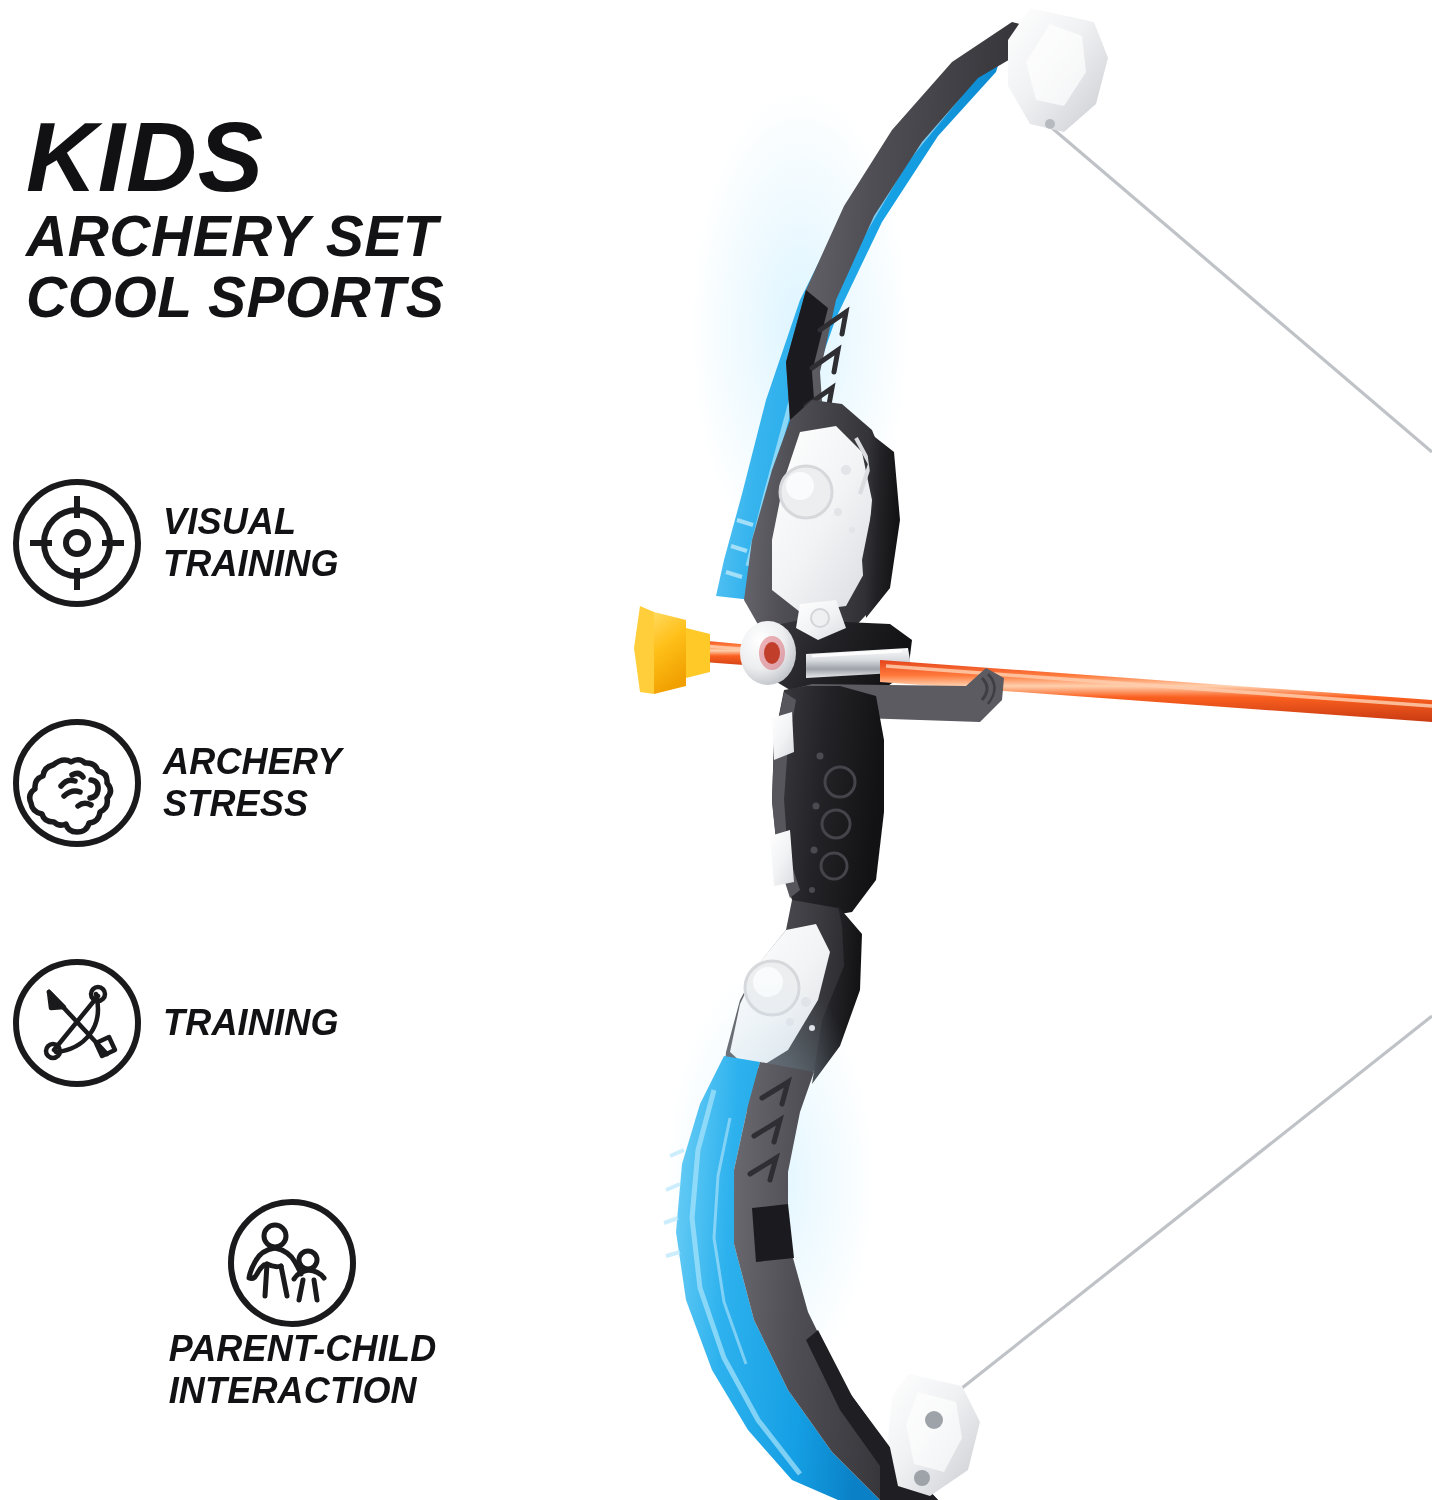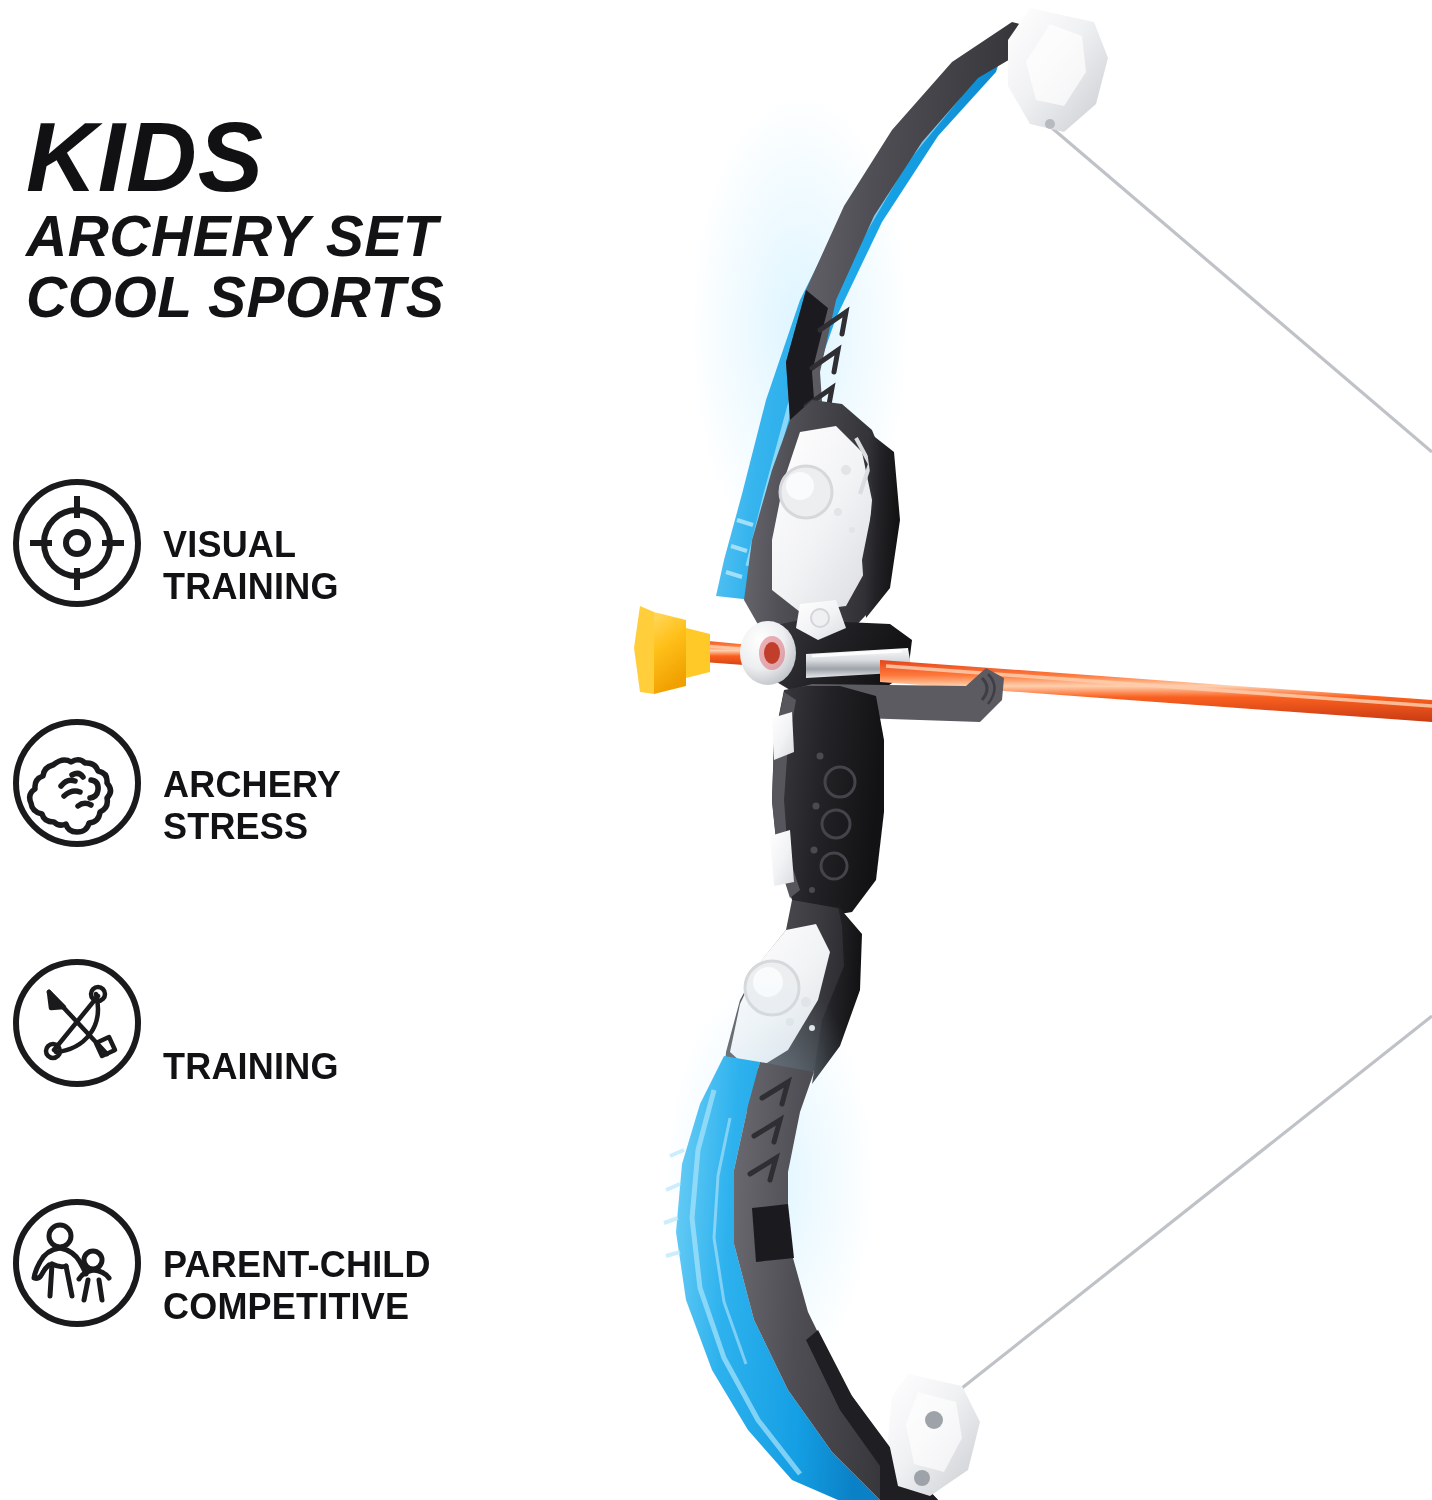--- a/index.html
+++ b/index.html
@@ -56,23 +56,24 @@
     position: absolute;
     left: 12px;
     top: 478px;
     width: 560px;
   }
   .feature-row {
     position: relative;
     height: 130px;
     margin-bottom: 110px;
     display: flex;
-    align-items: flex-end;
-  }
-  .feature-row:last-child { margin-bottom: 0; }
+    align-items: center;
+    font-style: italic;
+  }
+  .feature-row:last-child { margin-bottom: 0; flex-direction: column; }
 
   .feature-icon {
     flex: 0 0 130px;
     width: 130px;
     height: 130px;
     position: relative;
   }
   .feature-icon svg {
     display: block;
     width: 130px;
@@ -550,19 +551,19 @@
             <path d="M 81 72 q -10 2 -14 9"></path>
             <path d="M 81 72 q 11 1 16 8"></path>
 
             <path d="M 76 82 L 72 102"></path>
             <path d="M 87 82 L 90 102"></path>
           </g>
         </svg>
       </div>
       <div class="feature-label">
         <span>PARENT-CHILD</span>
-        <span class="l2">COMPETITIVE</span>
+        <span class="l2">INTERACTION</span>
       </div>
     </div>
 
   </div>
 
 </div>
 
 </body></html>

